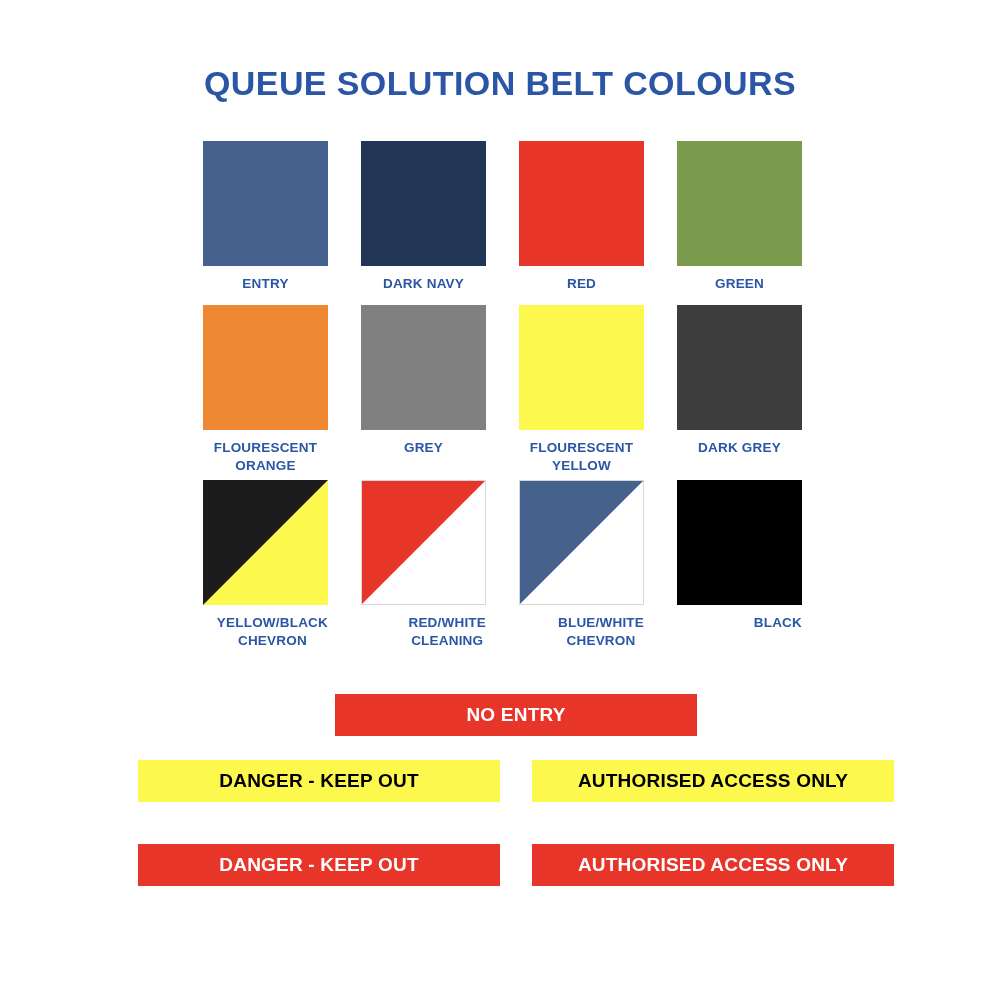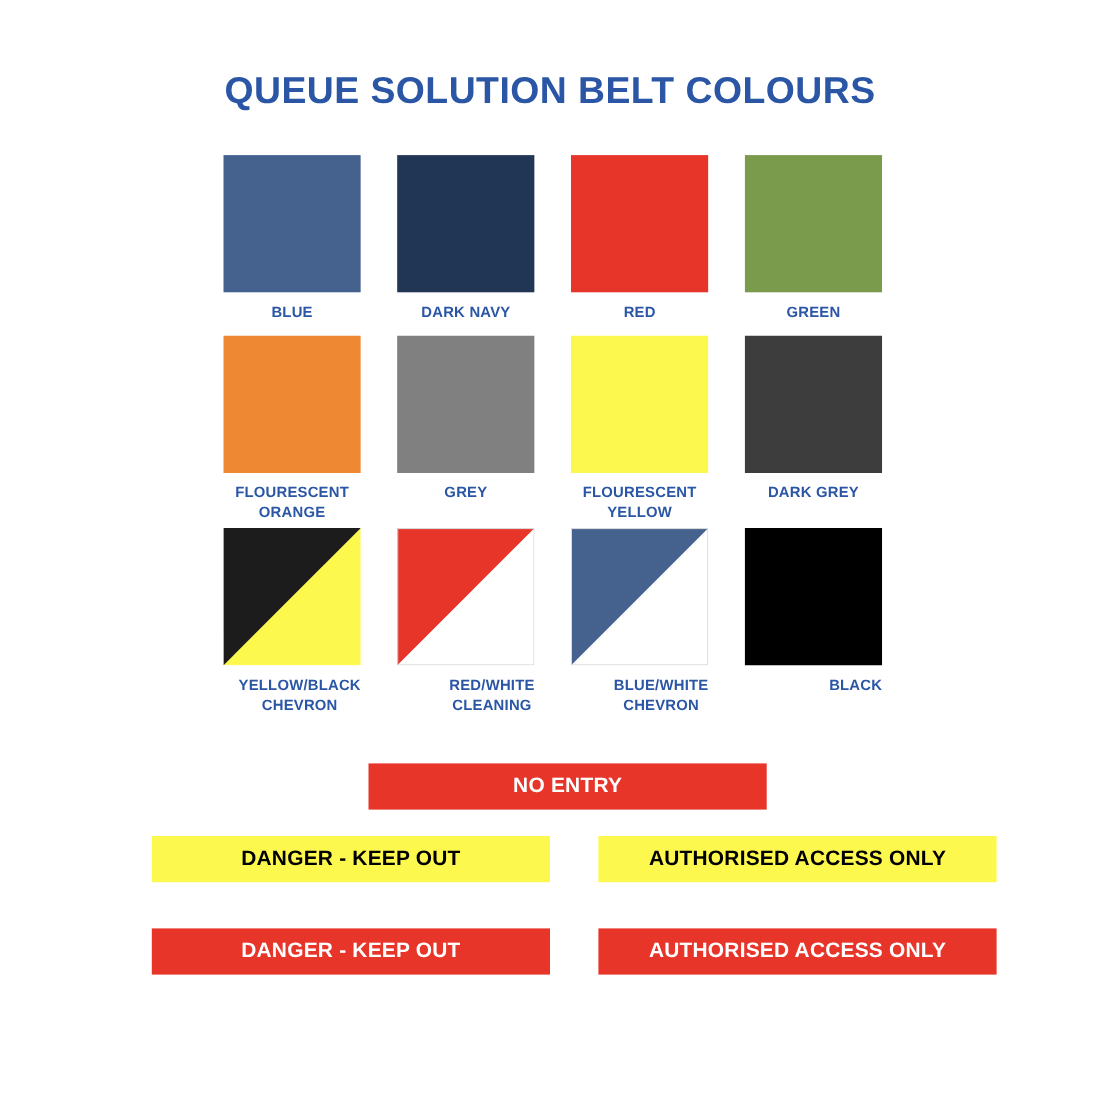--- a/index.html
+++ b/index.html
@@ -109,39 +109,39 @@
     display: flex;
     align-items: center;
     justify-content: center;
     font-size: 19px;
     font-weight: 700;
     letter-spacing: 0.2px;
     font-family: "Liberation Sans", sans-serif;
     white-space: nowrap;
   }
 
-  .banner-wide { width: 362px; margin-left: 12px; }
+  .banner-wide { width: 362px; }
   .banner-no-entry { width: 362px; }
 
   .spacer-24 { height: 24px; }
   .spacer-21 { height: 21px; }
 </style>
 </head>
 <body>
 
 <div class="page">
 
   <div class="title">QUEUE SOLUTION BELT COLOURS</div>
 
   <div class="swatch-grid swatch-row-1" style="top:141px" id="swatch-row-0">
       <div class="swatch-cell">
         <div class="swatch-box">
           <div class="tri-base" style="background: rgb(69, 98, 143);"></div>
         </div>
-        <div class="swatch-label">BLUE</div>
+        <div class="swatch-label">ENTRY</div>
       </div>
       <div class="swatch-cell">
         <div class="swatch-box">
           <div class="tri-base" style="background: rgb(33, 54, 85);"></div>
         </div>
         <div class="swatch-label">DARK NAVY</div>
       </div>
       <div class="swatch-cell">
         <div class="swatch-box">
           <div class="tri-base" style="background: rgb(232, 53, 42);"></div>

